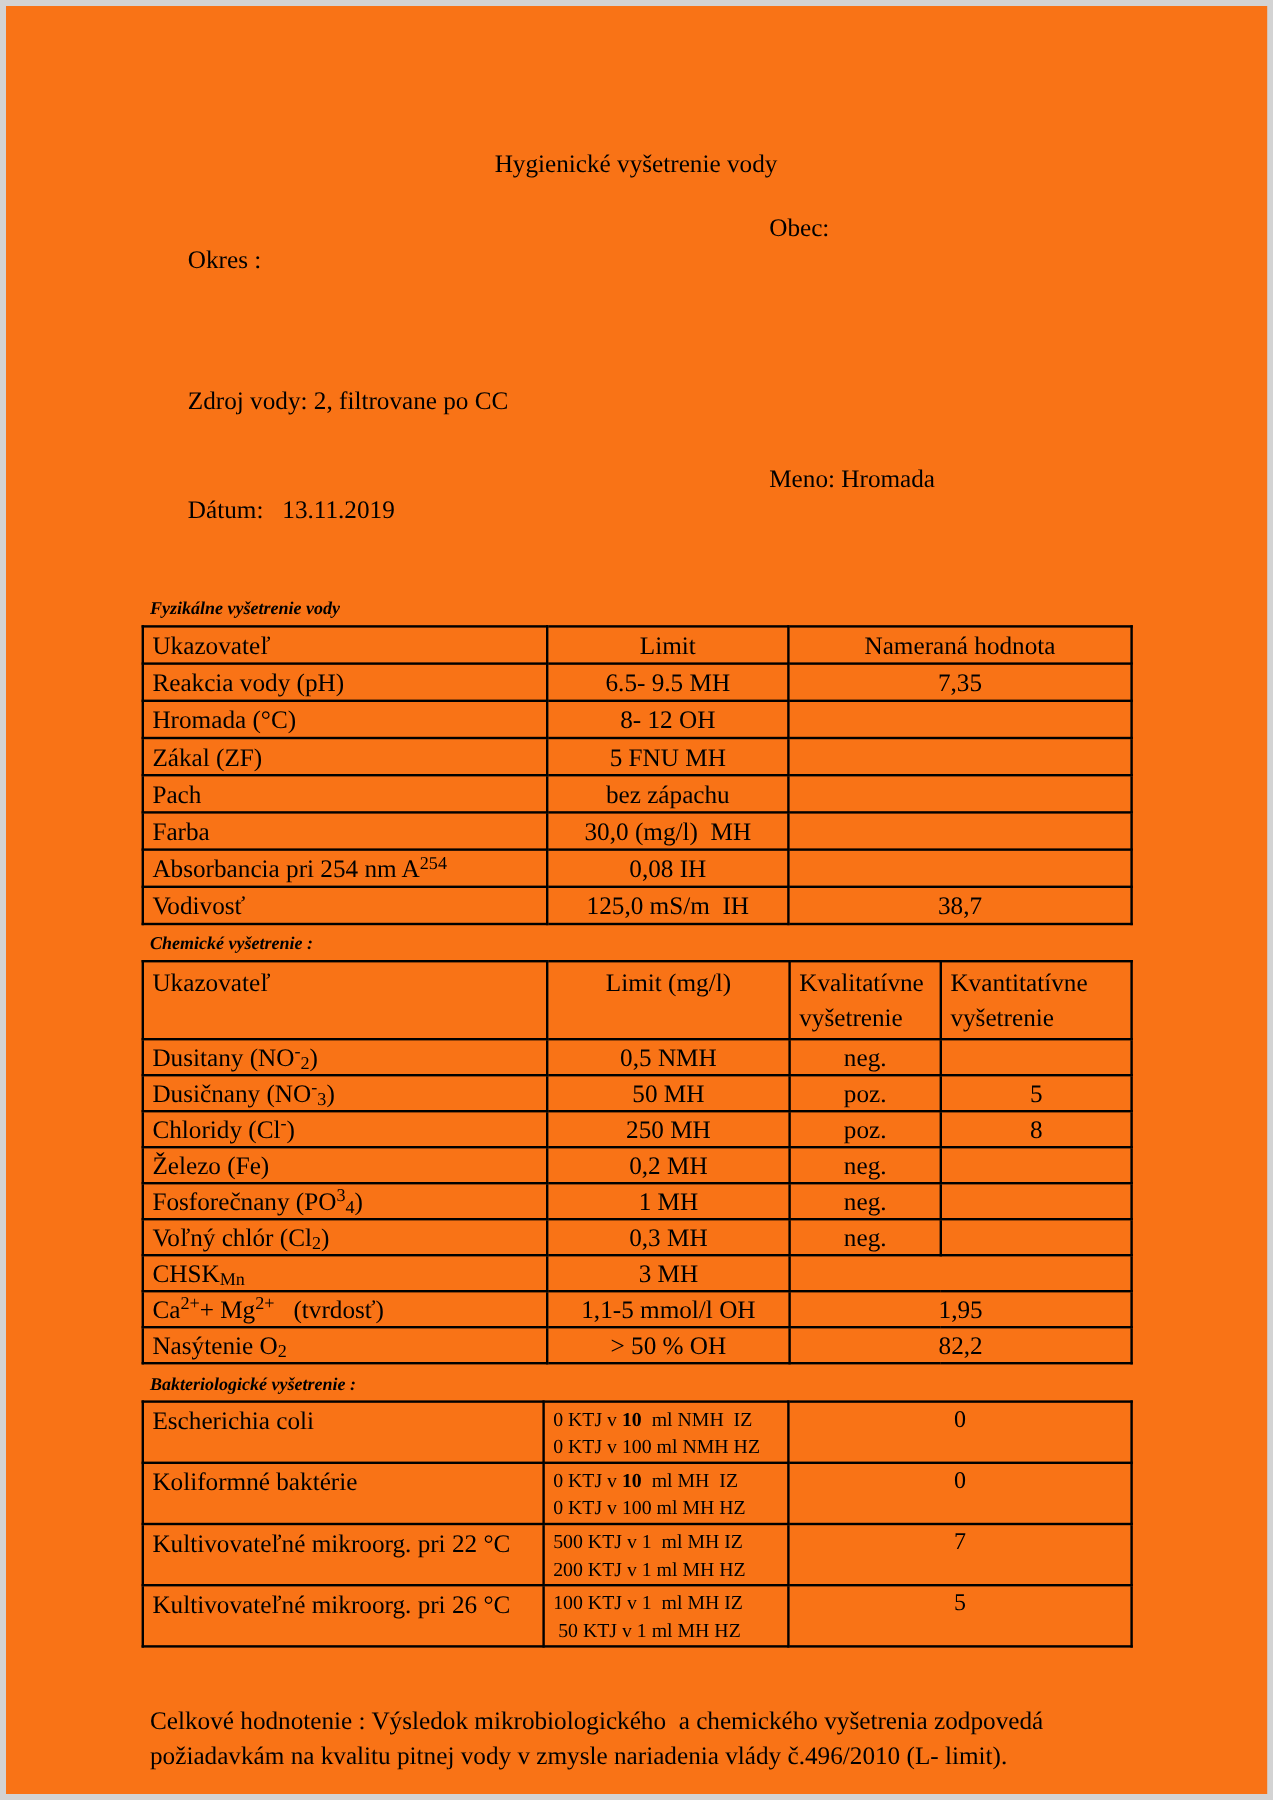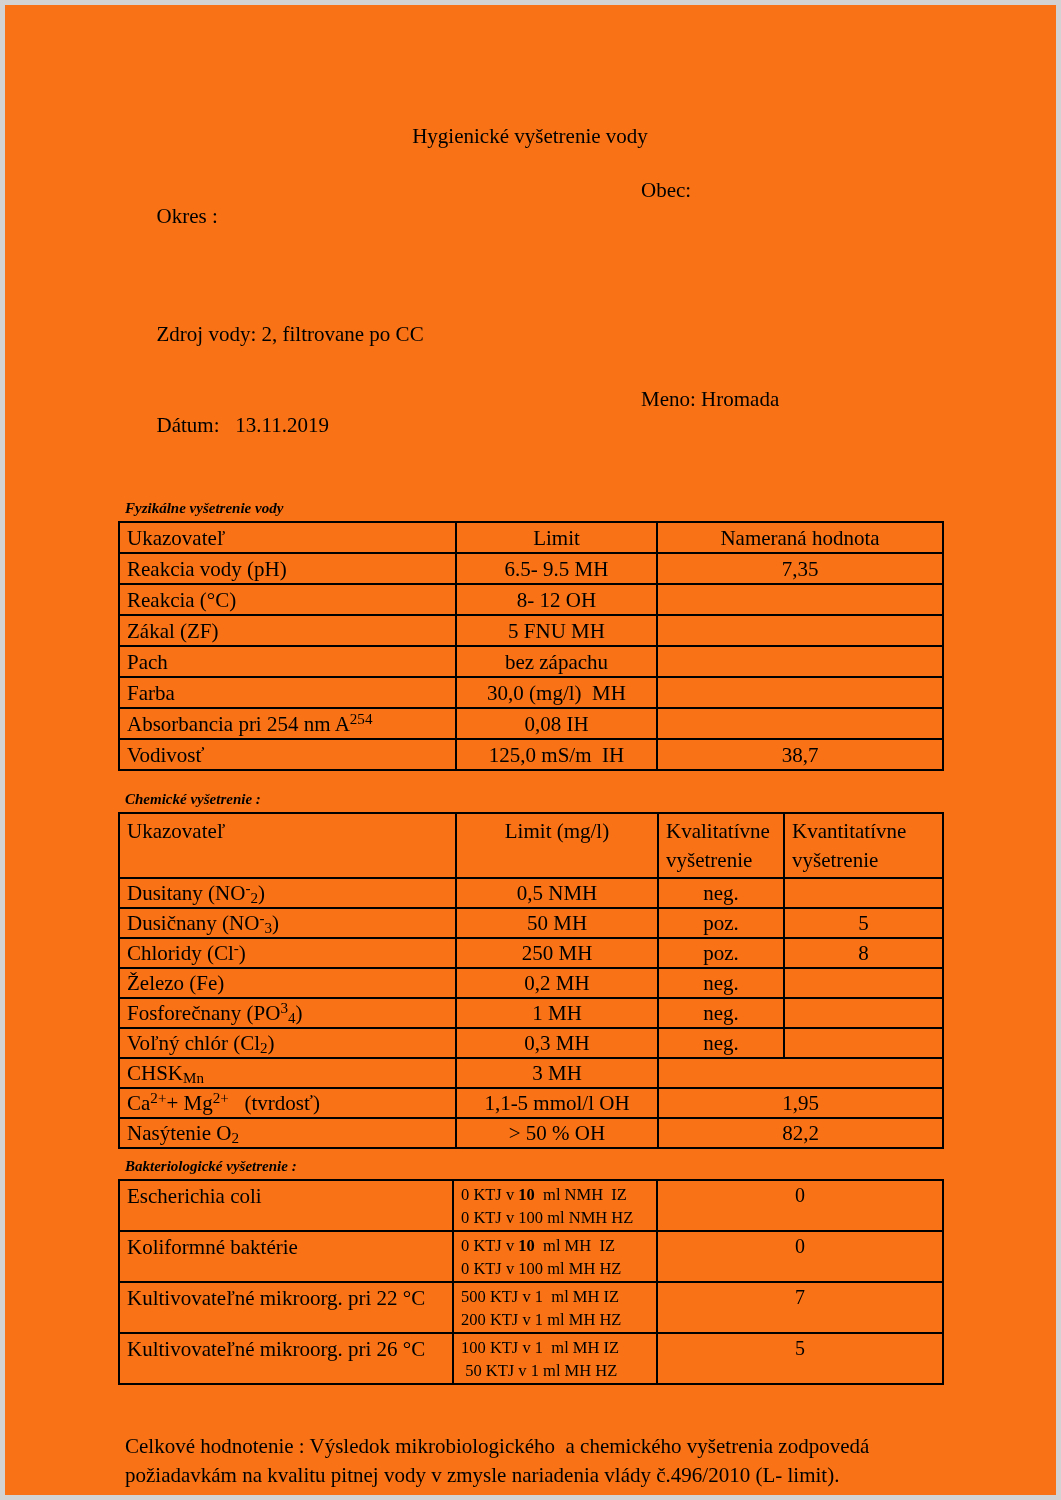--- a/index.html
+++ b/index.html
@@ -9,21 +9,21 @@
     font-family:"Liberation Serif","DejaVu Serif",serif;color:#000;
   }
   .content{margin:0 114px 0 113px;}
   .doc-title{margin-top:118px;font-size:21px;line-height:26px;text-align:center;white-space:pre;}
   .field-row{position:relative;margin-left:7px;font-size:21px;line-height:26px;white-space:pre;}
   .fr1{margin-top:28px;}
   .fr2{margin-top:14px;}
   .fr3{margin-top:13px;}
   .field-right{position:absolute;left:516px;top:0;white-space:pre;}
   .section-heading{margin:8px 0 0 7px;font-size:15px;line-height:21px;font-weight:bold;font-style:italic;white-space:pre;}
-  .sh2{margin-top:18px;}
+  .sh2{margin-top:6px;}
   .sh3{margin-top:7px;}
   table.t{border-collapse:collapse;width:824px;table-layout:fixed;margin-top:2px;}
   table.t td{
     border:2px solid #000;padding:0 7px;font-size:21px;line-height:26px;
     height:29px;white-space:pre-wrap;overflow:hidden;vertical-align:middle;
     font-weight:normal;
   }
   .c{text-align:center;}
   
   #chem-table td{height:28px;}
@@ -71,21 +71,21 @@
         <td>Ukazovateľ</td>
         <td class="c">Limit</td>
         <td class="c">Nameraná hodnota</td>
       </tr>
       <tr>
         <td>Reakcia vody (pH)</td>
         <td class="c">6.5- 9.5 MH</td>
         <td class="c">7,35</td>
       </tr>
       <tr>
-        <td>Reakcia (°C)</td>
+        <td>Hromada (°C)</td>
         <td class="c">8- 12 OH</td>
         <td class="c"></td>
       </tr>
       <tr>
         <td>Zákal (ZF)</td>
         <td class="c">5 FNU MH</td>
         <td class="c"></td>
       </tr>
       <tr>
         <td>Pach</td>

